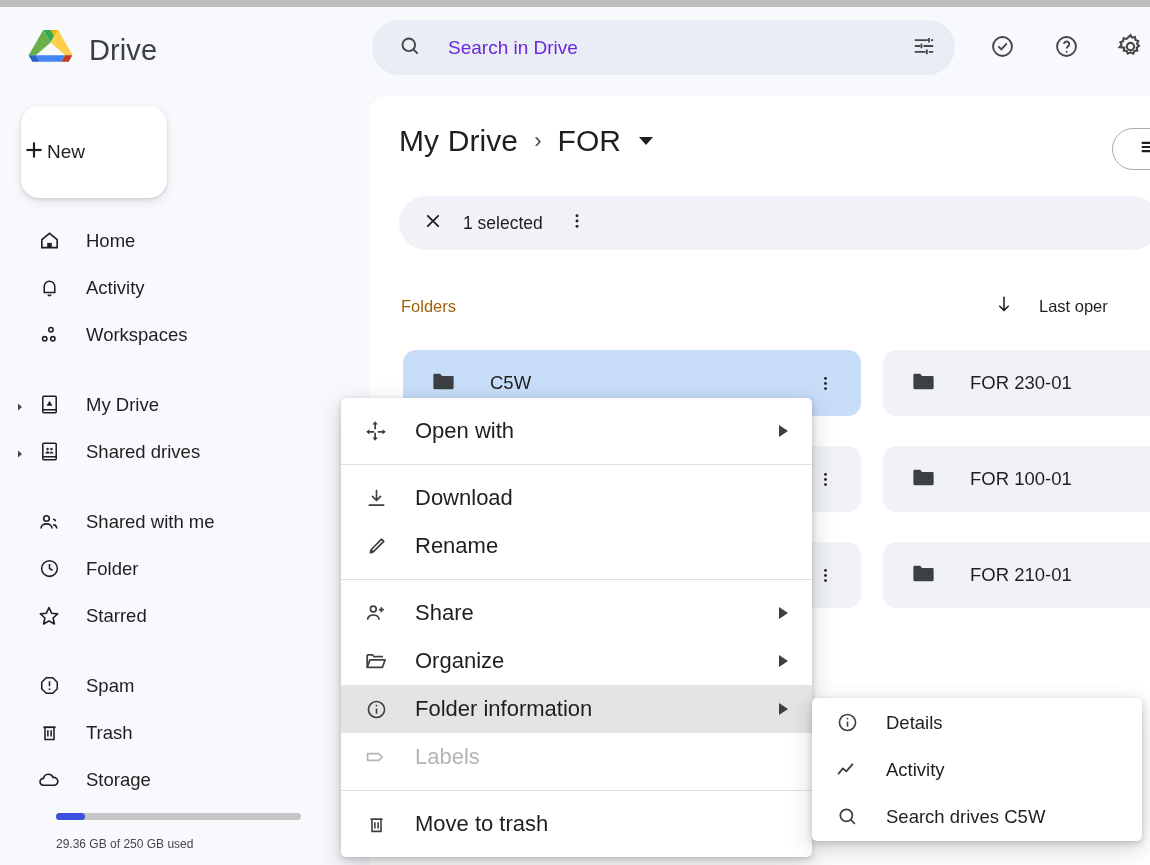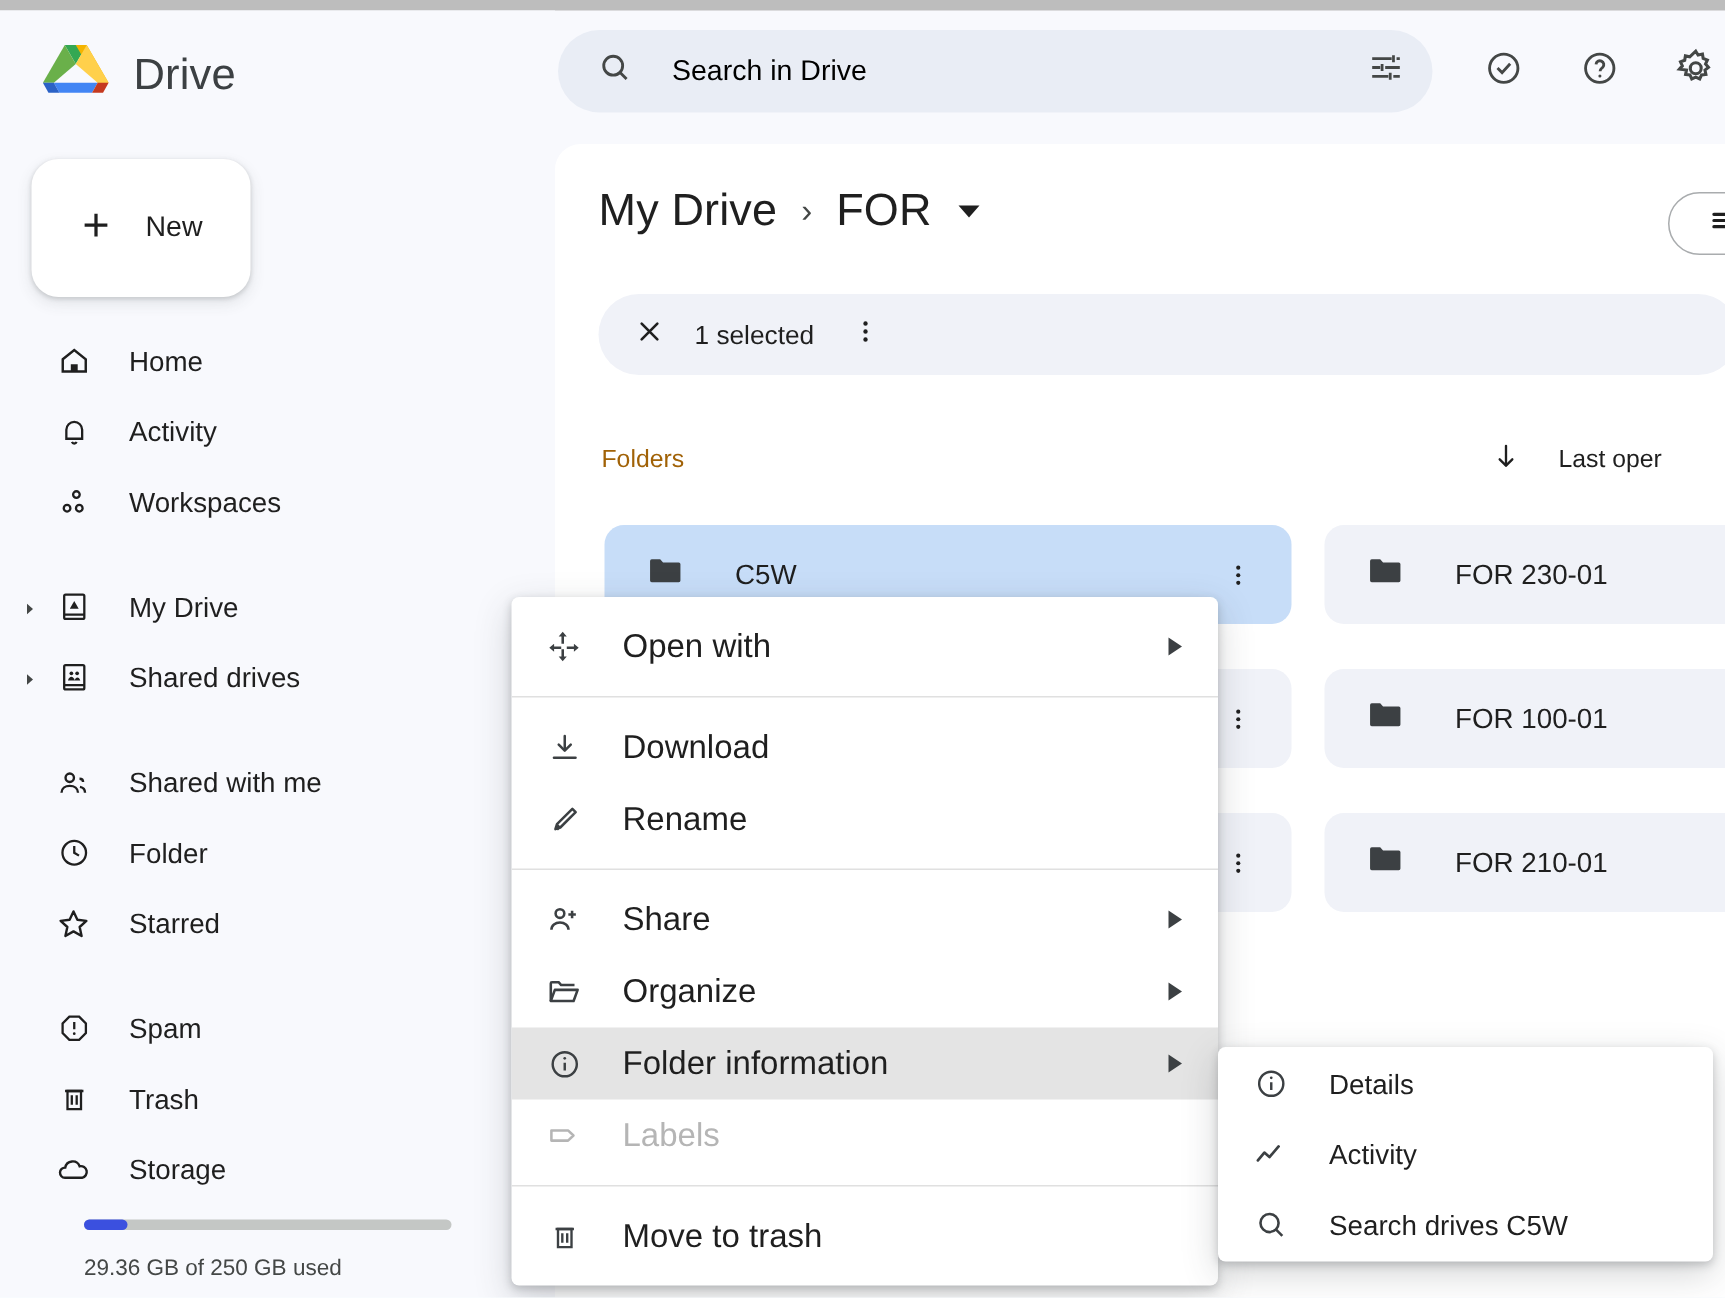--- a/index.html
+++ b/index.html
@@ -25,22 +25,21 @@
   }
   .brand { position: absolute; top: 21px; left: 28px; display: flex; align-items: center; gap: 16px; }
   .brand-label { font-size: 29px; color: #3c4043; letter-spacing: 0.1px; }
 
   .new-btn {
     position: absolute; top: 99px; left: 21px;
     width: 146px; height: 92px;
     background: #ffffff;
     border-radius: 18px;
     box-shadow: 0 1px 3px rgba(60,64,67,.18), 0 4px 10px rgba(60,64,67,.12);
-    display: flex; align-items: center; gap: 20px;
-    padding-left: 30px;
+    display: flex; align-items: center; 
     cursor: pointer;
   }
   .new-btn .label { font-size: 19px; color: #1f1f1f; }
 
   .nav { position: absolute; top: 210px; left: 0; width: 370px; }
   .nav-item {
     position: relative;
     height: 47px;
     display: flex; align-items: center;
     padding-left: 36px;
@@ -53,41 +52,41 @@
     position: absolute; left: 14px; top: 50%; transform: translateY(-50%);
     width: 12px; height: 12px;
   }
   .nav-gap { height: 23px; }
   .nav-icon { width: 26px; height: 26px; display: flex; align-items: center; justify-content: center; flex: 0 0 26px; }
   .nav-icon svg { display: block; }
 
   .storage-wrap { position: absolute; top: 806px; left: 56px; width: 248px; }
   .storage-track { width: 245px; height: 7px; border-radius: 4px; background: #c4c7c5; }
   .storage-fill { width: 12%; height: 7px; border-radius: 4px; background: #3b50df; }
-  .storage-text { margin-top: 17px; font-size: 15px; color: #444746; white-space: nowrap; }
+  .storage-text { margin-top: 17px; font-size: 12px; color: #444746; white-space: nowrap; }
 
   
   .main {
     position: absolute; top: 96px; left: 370px;
     width: 780px; height: 769px;
     background: #ffffff;
     border-top-left-radius: 17px;
   }
 
   
   .searchbar {
     position: absolute; top: 20px; left: 372px;
     width: 583px; height: 55px;
     background: #e9edf5;
     border-radius: 28px;
     display: flex; align-items: center;
     padding: 0 18px 0 26px;
     cursor: text;
   }
-  .search-input-text { flex: 1; margin-left: 26px; font-size: 19px; color: #000000; }
+  .search-input-text { flex: 1; margin-left: 26px; font-size: 19px; color: #6d28d9; }
   .hdr-icon-btn {
     position: absolute; top: 26px;
     width: 44px; height: 44px;
     display: flex; align-items: center; justify-content: center;
     border-radius: 50%; cursor: pointer;
   }
 
   
   .breadcrumb { position: absolute; top: 124px; left: 399px; display: flex; align-items: center; gap: 16px; }
   .bc-text { font-size: 30px; color: #1f1f1f; letter-spacing: 0.1px; cursor: pointer; }

